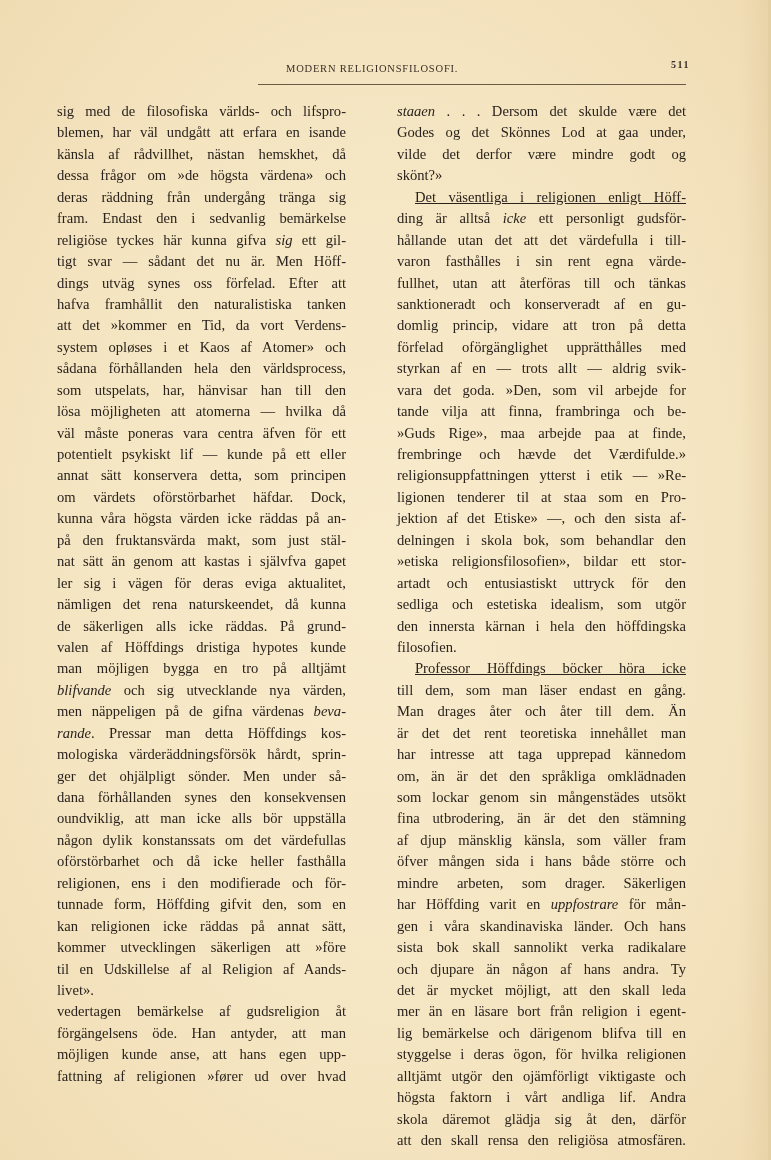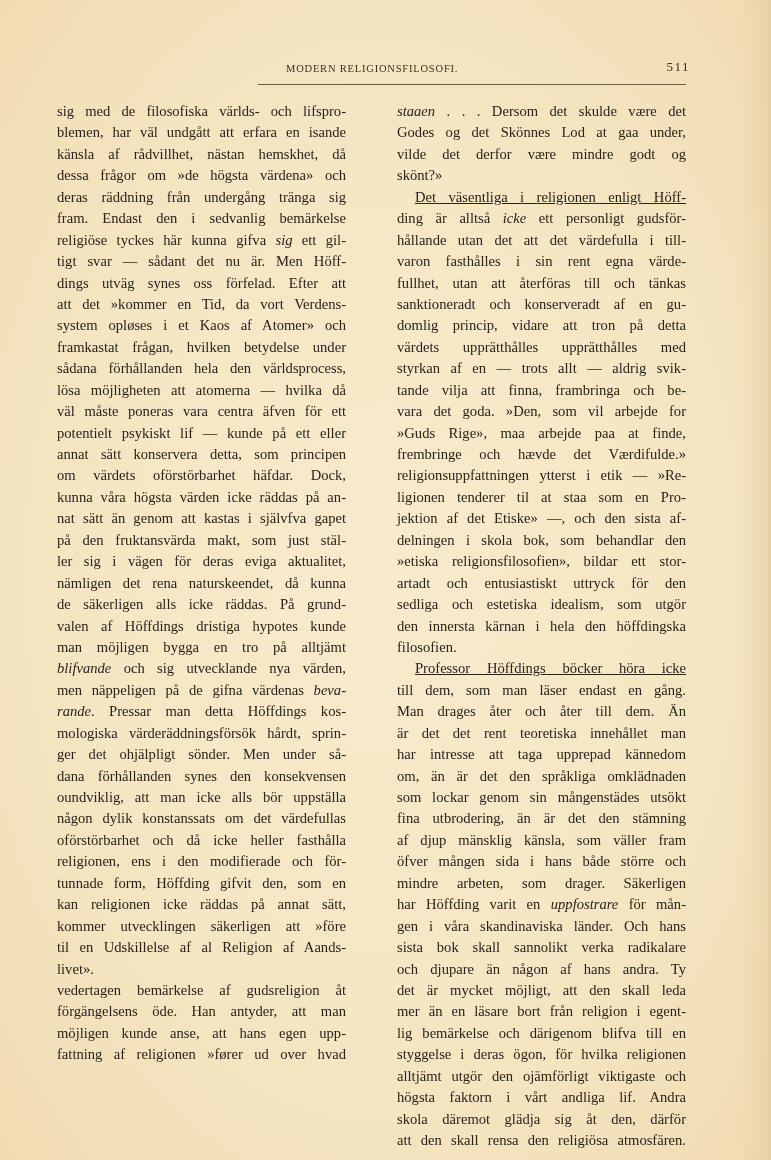--- a/index.html
+++ b/index.html
@@ -25,21 +25,21 @@
       color: #3a3026;
     }
     .running-title {
       position: absolute; left: 0; top: 3px;
       font-family: "Liberation Serif", serif;
       font-size: 10.5px; letter-spacing: 0.8px; margin-left: 24px;
     }
     .page-number {
       position: absolute; right: -8px; top: -1px;
       font-family: "Liberation Serif", serif;
-      font-size: 13px; letter-spacing: 1.5px;
+      font-size: 10px; letter-spacing: 1.5px; font-weight: bold;
     }
     .header-rule {
       position: absolute; left: 258px; top: 84px; width: 428px; height: 1px;
       background: #6a5a48;
     }
     .column {
       position: absolute; top: 101px; width: 289px;
       font-family: "Liberation Serif", serif;
       font-size: 14.6px; line-height: 21.45px; color: #2a231d;
     }
@@ -69,32 +69,33 @@
   <div class="column col-left">
       <span class="line"><span>sig med de filosofiska världs- och lifspro-</span></span>
       <span class="line"><span>blemen, har väl undgått att erfara en isande</span></span>
       <span class="line"><span>känsla af rådvillhet, nästan hemskhet, då</span></span>
       <span class="line"><span>dessa frågor om »de högsta värdena» och</span></span>
       <span class="line"><span>deras räddning från undergång tränga sig</span></span>
       <span class="line"><span>fram.  Endast den i sedvanlig bemärkelse</span></span>
       <span class="line"><span>religiöse tyckes här kunna gifva </span><span class="it">sig</span><span> ett gil-</span></span>
       <span class="line"><span>tigt svar — sådant det nu är.  Men Höff-</span></span>
       <span class="line"><span>dings utväg synes oss förfelad.  Efter att</span></span>
+      <span class="line"><span>hafva framhållit den naturalistiska tanken</span></span>
       <span class="line"><span>att det »kommer en Tid, da vort Verdens-</span></span>
       <span class="line"><span>system opløses i et Kaos af Atomer» och</span></span>
-      <span class="line"><span>framkastat frågan, hvilken betydelse under</span></span>
       <span class="line"><span>sådana förhållanden hela den världsprocess,</span></span>
+      <span class="line"><span>som utspelats, har, hänvisar han till den</span></span>
       <span class="line"><span>lösa möjligheten att atomerna — hvilka då</span></span>
       <span class="line"><span>väl måste poneras vara centra äfven för ett</span></span>
       <span class="line"><span>potentielt psykiskt lif — kunde på ett eller</span></span>
       <span class="line"><span>annat sätt konservera detta, som principen</span></span>
       <span class="line"><span>om värdets oförstörbarhet häfdar.  Dock,</span></span>
       <span class="line"><span>kunna våra högsta värden icke räddas på an-</span></span>
+      <span class="line"><span>på den fruktansvärda makt, som just stäl-</span></span>
       <span class="line"><span>nat sätt än genom att kastas i självfva gapet</span></span>
-      <span class="line"><span>på den fruktansvärda makt, som just stäl-</span></span>
       <span class="line"><span>ler sig i vägen för deras eviga aktualitet,</span></span>
       <span class="line"><span>nämligen det rena naturskeendet, då kunna</span></span>
       <span class="line"><span>de säkerligen alls icke räddas.  På grund-</span></span>
       <span class="line"><span>valen af Höffdings dristiga hypotes kunde</span></span>
       <span class="line"><span>man möjligen bygga en tro på alltjämt</span></span>
       <span class="line"><span class="it">blifvande</span><span> och sig utvecklande nya värden,</span></span>
       <span class="line"><span>men näppeligen på de gifna värdenas </span><span class="it">beva-</span></span>
       <span class="line"><span class="it">rande</span><span>.  Pressar man detta Höffdings kos-</span></span>
       <span class="line"><span>mologiska värderäddningsförsök hårdt, sprin-</span></span>
       <span class="line"><span>ger det ohjälpligt sönder.  Men under så-</span></span>
@@ -118,24 +119,24 @@
       <span class="line"><span>Godes og det Skönnes Lod at gaa under,</span></span>
       <span class="line"><span>vilde det derfor være mindre godt og</span></span>
       <span class="line last"><span>skönt?»</span></span>
       <span class="line indent"><span>Det väsentliga i religionen enligt Höff-</span></span>
       <span class="line"><span>ding är alltså </span><span class="it">icke</span><span> ett personligt gudsför-</span></span>
       <span class="line"><span>hållande utan det att det värdefulla i till-</span></span>
       <span class="line"><span>varon fasthålles i sin rent egna värde-</span></span>
       <span class="line"><span>fullhet, utan att återföras till och tänkas</span></span>
       <span class="line"><span>sanktioneradt och konserveradt af en gu-</span></span>
       <span class="line"><span>domlig princip, vidare att tron på detta</span></span>
-      <span class="line"><span>värdets upprätthålles upprätthålles med</span></span>
+      <span class="line"><span>förfelad oförgänglighet upprätthålles med</span></span>
       <span class="line"><span>styrkan af en — trots allt — aldrig svik-</span></span>
+      <span class="line"><span>vara det goda.  »Den, som vil arbejde for</span></span>
       <span class="line"><span>tande vilja att finna, frambringa och be-</span></span>
-      <span class="line"><span>vara det goda.  »Den, som vil arbejde for</span></span>
       <span class="line"><span>»Guds Rige», maa arbejde paa at finde,</span></span>
       <span class="line"><span>frembringe och hævde det Værdifulde.»</span></span>
       <span class="line"><span>religionsuppfattningen ytterst i etik — »Re-</span></span>
       <span class="line"><span>ligionen tenderer til at staa som en Pro-</span></span>
       <span class="line"><span>jektion af det Etiske» —, och den sista af-</span></span>
       <span class="line"><span>delningen i skola bok, som behandlar den</span></span>
       <span class="line"><span>»etiska religionsfilosofien», bildar ett stor-</span></span>
       <span class="line"><span>artadt och entusiastiskt uttryck för den</span></span>
       <span class="line"><span>sedliga och estetiska idealism, som utgör</span></span>
       <span class="line"><span>den innersta kärnan i hela den höffdingska</span></span>

